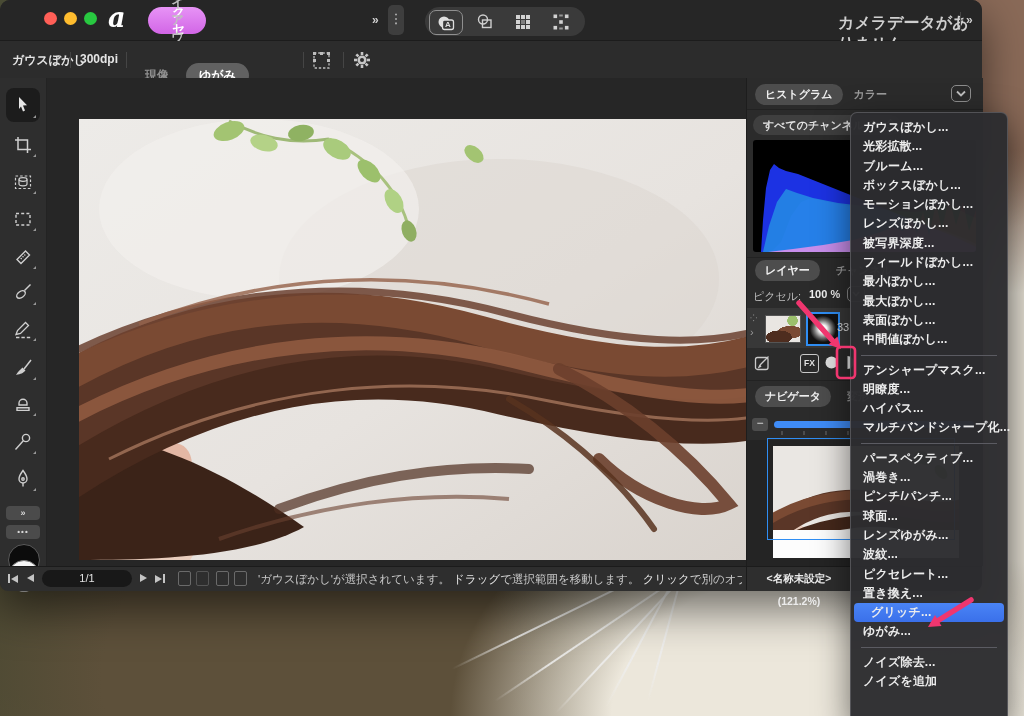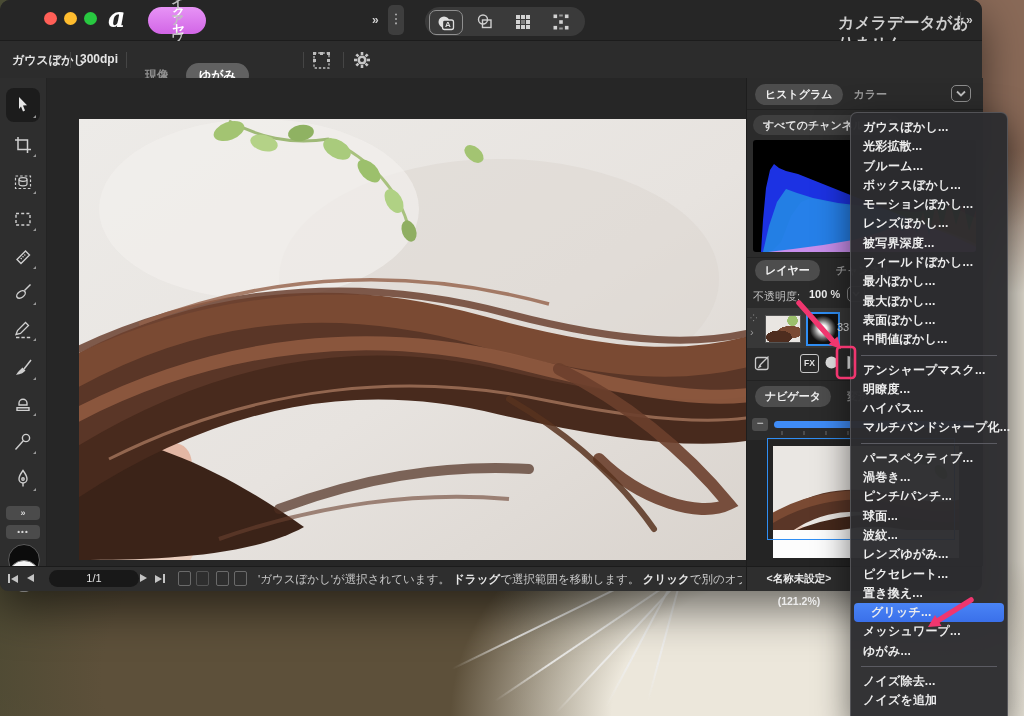--- a/index.html
+++ b/index.html
@@ -69,21 +69,21 @@
   .dimdoc{width:11px;height:13px;border:1.5px solid #6a6a6a;border-radius:2px;}
   
   .menu{position:absolute;left:850px;top:112px;width:158px;height:610px;
     background:rgba(44,44,47,.97);border:1px solid rgba(130,130,135,.45);border-radius:7px;
     box-shadow:0 12px 34px rgba(0,0,0,.55);padding:5px 0;box-sizing:border-box;z-index:5;}
   .menu-item{height:19.3px;line-height:19.3px;padding-left:12px;color:#ededed;font-size:12px;
     font-weight:bold;letter-spacing:.2px;white-space:nowrap;}
   .menu-item.selected{background:linear-gradient(#4a84f6,#3a70ea);margin:0 3px;padding-left:17px;border-radius:4px;}
   .menu-item.separator{height:1px;padding:0;margin:5px 10px;background:#5b5b62;}
   .annot{position:absolute;inset:0;z-index:10;pointer-events:none;}
-  .bold{font-weight:bold;color:#e8e8e8;}
+  .bold{font-weight:normal;color:#e8e8e8;}
 </style>
 </head>
 <body>
 
 <div class="desktop">
   <div class="whisker" style="left:452px;top:668px;width:235px;transform:rotate(-26deg);"></div>
   <div class="whisker" style="left:495px;top:700px;width:215px;transform:rotate(-34deg);"></div>
   <div class="whisker" style="left:556px;top:712px;width:185px;transform:rotate(-47deg);"></div>
   <div class="whisker" style="left:606px;top:706px;width:160px;transform:rotate(-62deg);"></div>
   <div class="whisker" style="left:648px;top:700px;width:130px;transform:rotate(-75deg);"></div>
@@ -345,21 +345,21 @@
       <path d="M18,112 L28,102 L38,76 L48,62 L58,58 L75,62 L95,66 L120,72 L145,78 L170,84 L195,92 L215,100 L223,104 L223,112 Z" fill="#6a4ea8" opacity=".55"></path>
       <path d="M8,112 L10,80 L13,48 L17,30 L21,24 L26,28 L33,31 L45,34 L60,40 L80,48 L100,56 L125,66 L150,76 L175,86 L200,96 L215,103 L223,107 L223,112 Z" fill="#1d35ef" opacity=".95"></path>
       <path d="M10,112 L16,86 L24,62 L33,49 L44,53 L60,58 L85,63 L110,66 L135,70 L160,72 L180,70 L192,63 L202,68 L214,74 L223,78 L223,112 Z" fill="#0ca00c" opacity=".6" style="mix-blend-mode:screen;"></path>
       <path d="M15,112 L40,109 L70,105 L100,100 L125,93 L140,87 L150,91 L158,78 L164,93 L170,72 L176,95 L183,64 L189,89 L196,58 L203,85 L210,62 L216,91 L223,70 L223,112 Z" fill="#e02020" opacity=".85" style="mix-blend-mode:screen;"></path>
     </svg>
     <div class="hairline" style="top:179px;"></div>
 
     <div class="abs" style="left:8px;top:182px;">
       
     <span class="ptab selected" style="margin-right:6px;">レイヤー</span><span class="ptab" style="margin-right:6px;">チャンネル</span></div>
-    <span class="abs" style="left:6px;top:211px;color:#bdbdbd;font-size:11px;">不透明度:</span>
+    <span class="abs" style="left:6px;top:211px;color:#bdbdbd;font-size:11px;">ピクセル:</span>
     <span class="abs" style="left:62px;top:210px;color:#efefef;font-size:11px;font-weight:bold;">100 %</span>
     <div class="abs sq-btn" style="left:100px;top:208px;width:16px;height:14px;border-width:1px;">
       <svg width="16" height="14" viewBox="0 0 16 14">
           <path d="M5,5 L8,8.5 L11,5" stroke="#bbb" stroke-width="1.5" fill="none"></path>
         </svg>
     </div>
 
     <div class="abs" style="left:0;top:230px;width:236px;height:40px;background:#383838;">
       <span class="abs" style="left:3px;top:3px;color:#9a9a9a;font-size:9px;">⁘</span>
       <span class="abs" style="left:3px;top:18px;color:#9a9a9a;font-size:11px;">›</span>
@@ -429,21 +429,21 @@
   </div>
 
   <div class="statusbar">
     <div class="abs" style="left:8px;top:7px;display:flex;gap:1px;align-items:center;">
         <span class="bar"></span>
         <span class="tri-l"></span>
       </div>
     <div class="abs" style="left:27px;top:7px;">
         <span class="tri-l" style="display:block;"></span>
       </div>
-    <div class="abs" style="left:49px;top:3px;width:90px;height:17px;background:#181818;border-radius:9px;color:#e2e2e2;text-align:center;line-height:17px;font-size:11px;">1/1</div>
+    <div class="abs" style="left:42px;top:3px;width:90px;height:17px;background:#181818;border-radius:9px;color:#e2e2e2;text-align:center;line-height:17px;font-size:11px;">1/1</div>
     <div class="abs" style="left:140px;top:7px;">
         <span class="tri-r" style="display:block;"></span>
       </div>
     <div class="abs" style="left:155px;top:7px;display:flex;gap:1px;align-items:center;">
         <span class="tri-r"></span>
         <span class="bar"></span>
       </div>
     <div class="abs dimdoc" style="left:178px;top:4px;"></div>
     <div class="abs dimdoc" style="left:196px;top:4px;border-color:#555;"></div>
     <div class="abs dimdoc" style="left:216px;top:4px;"></div>
@@ -473,26 +473,25 @@
     <div class="menu-item separator"></div>
     <div class="menu-item">アンシャープマスク...</div>
     <div class="menu-item">明瞭度...</div>
     <div class="menu-item">ハイパス...</div>
     <div class="menu-item">マルチバンドシャープ化...</div>
     <div class="menu-item separator"></div>
     <div class="menu-item">パースペクティブ...</div>
     <div class="menu-item">渦巻き...</div>
     <div class="menu-item">ピンチ/パンチ...</div>
     <div class="menu-item">球面...</div>
+    <div class="menu-item">レンズゆがみ...</div>
     <div class="menu-item">波紋...</div>
-    <div class="menu-item">レンズゆがみ...</div>
     <div class="menu-item">ピクセレート...</div>
     <div class="menu-item">置き換え...</div>
     <div class="menu-item selected">グリッチ...</div>
-    <div class="menu-item">メッシュワープ...</div>
     <div class="menu-item">ゆがみ...</div>
     <div class="menu-item separator"></div>
     <div class="menu-item">ノイズ除去...</div>
     <div class="menu-item">ノイズを追加</div>
   </div>
 
 <svg class="annot" width="1024" height="716" viewBox="0 0 1024 716">
   <g stroke="#f0366f" fill="#f0366f">
     <line x1="799" y1="303" x2="832" y2="340" stroke-width="5.5" stroke-linecap="round"></line>
     <polygon points="841,349 828.5,344.5 837.5,336.5" stroke="none"></polygon>

